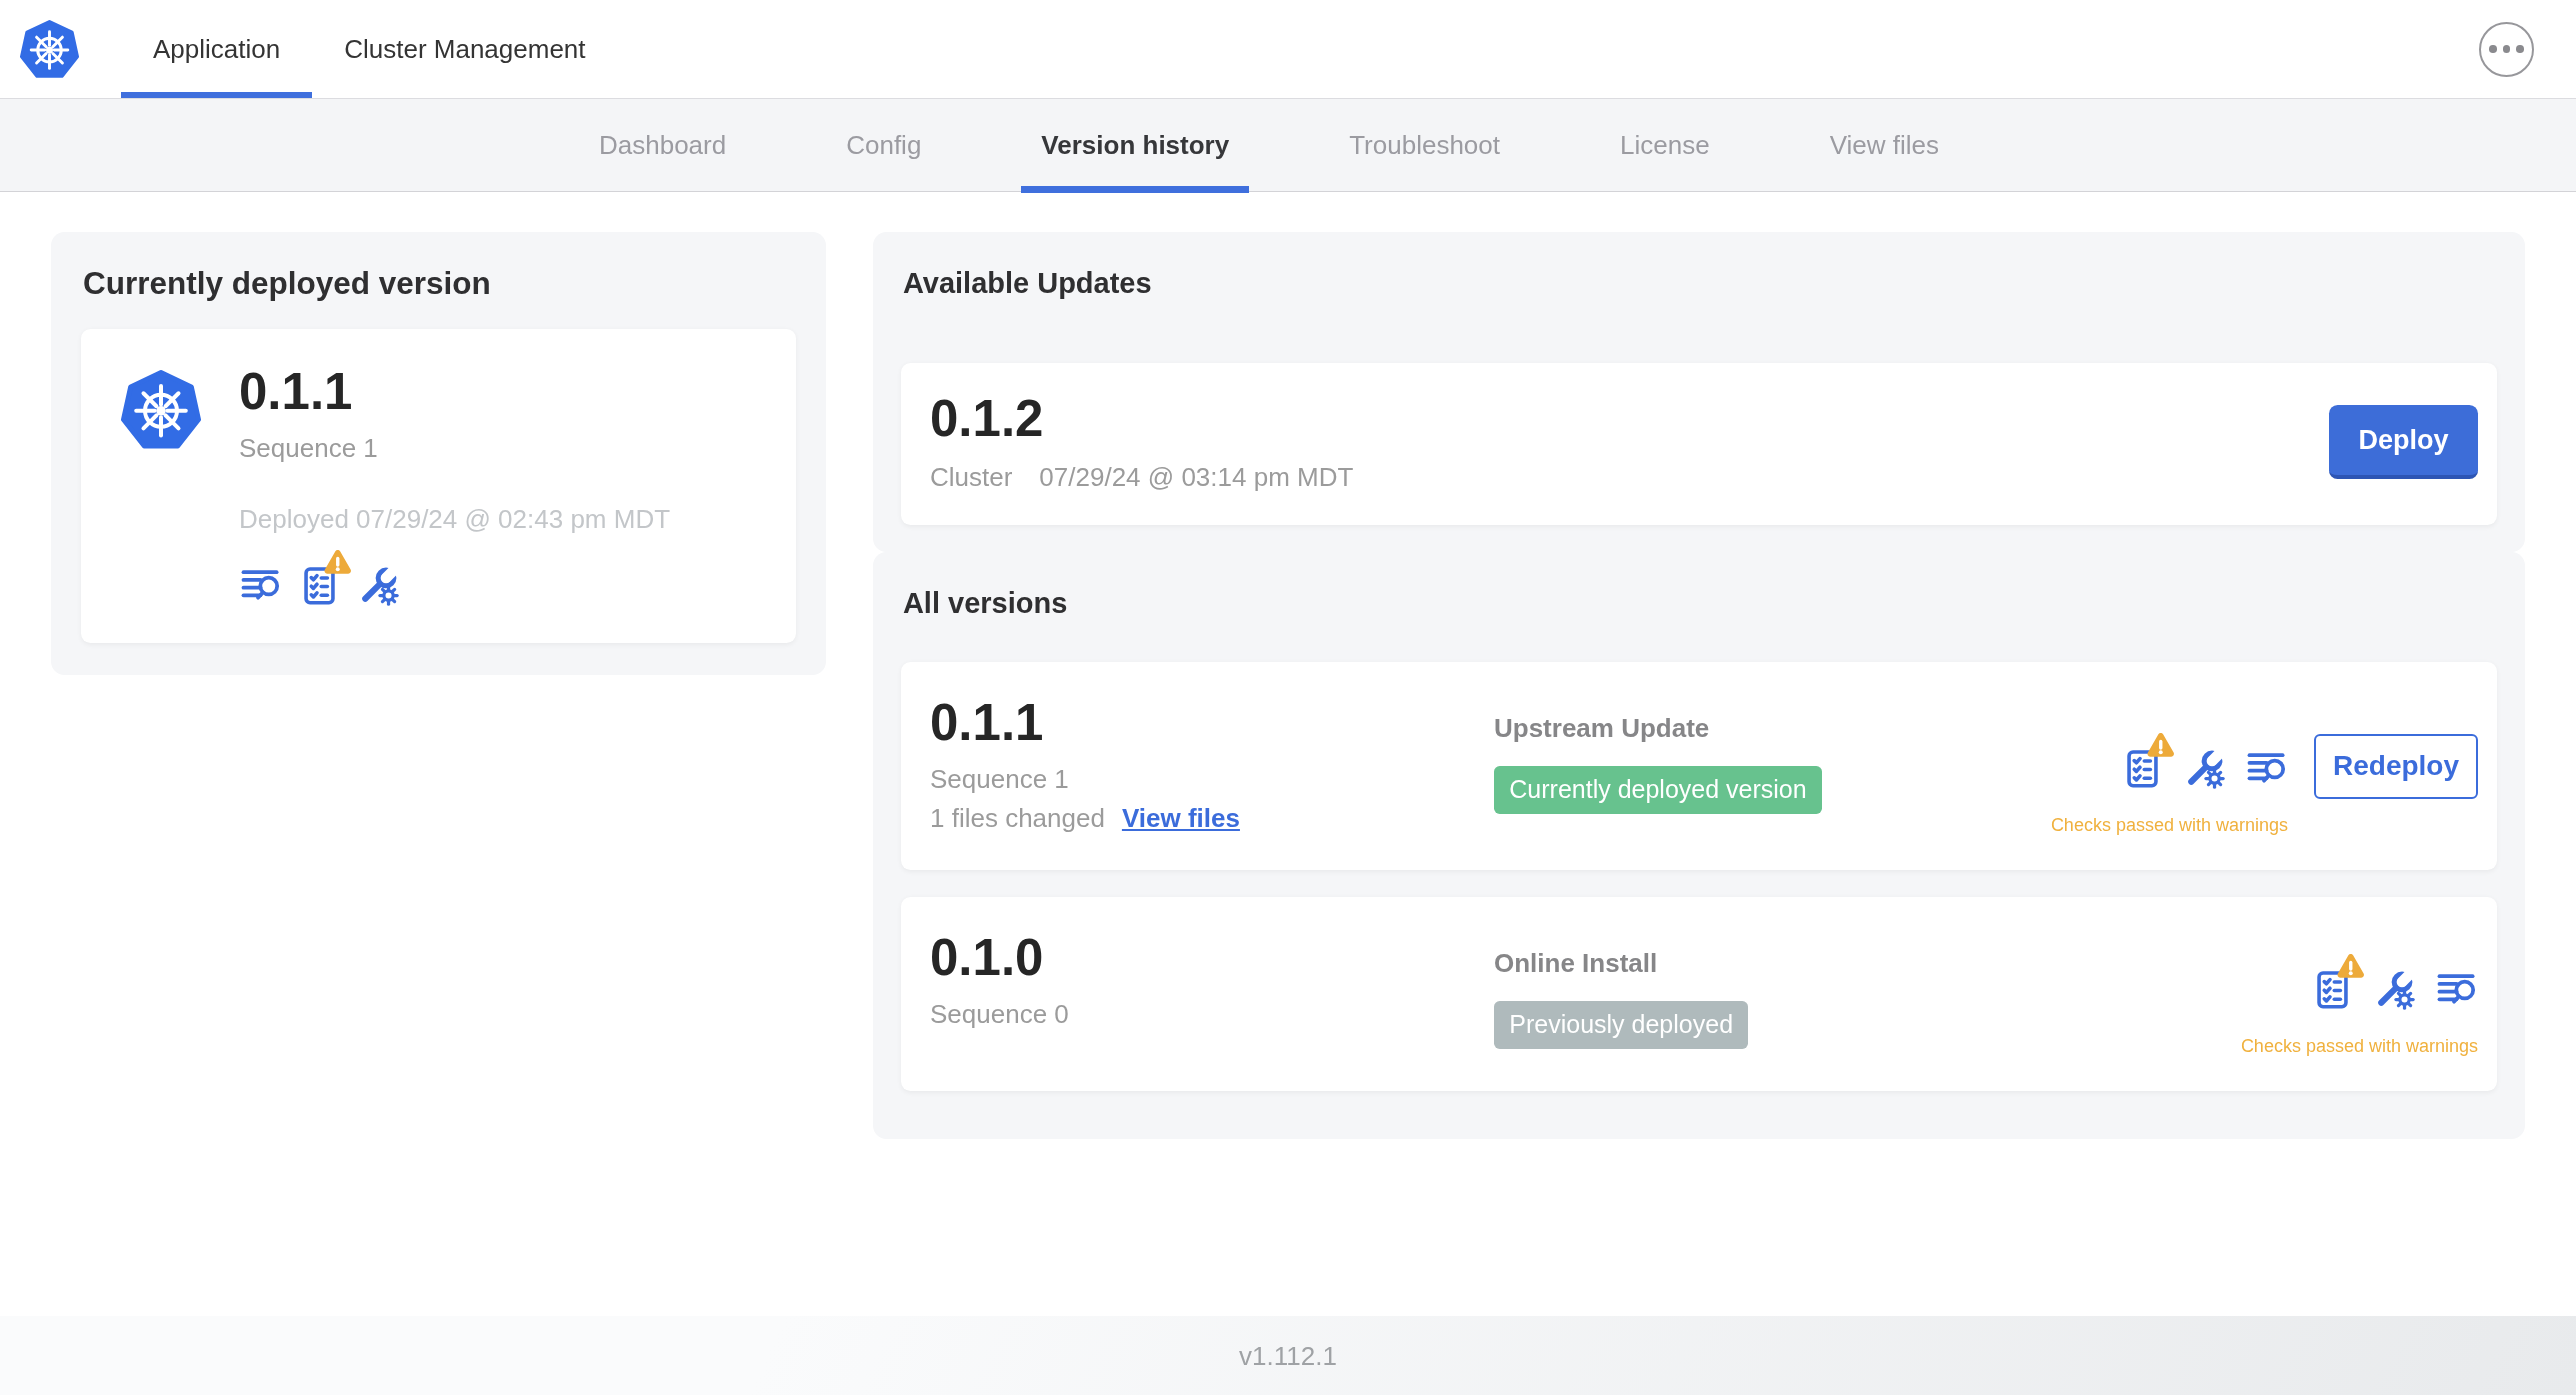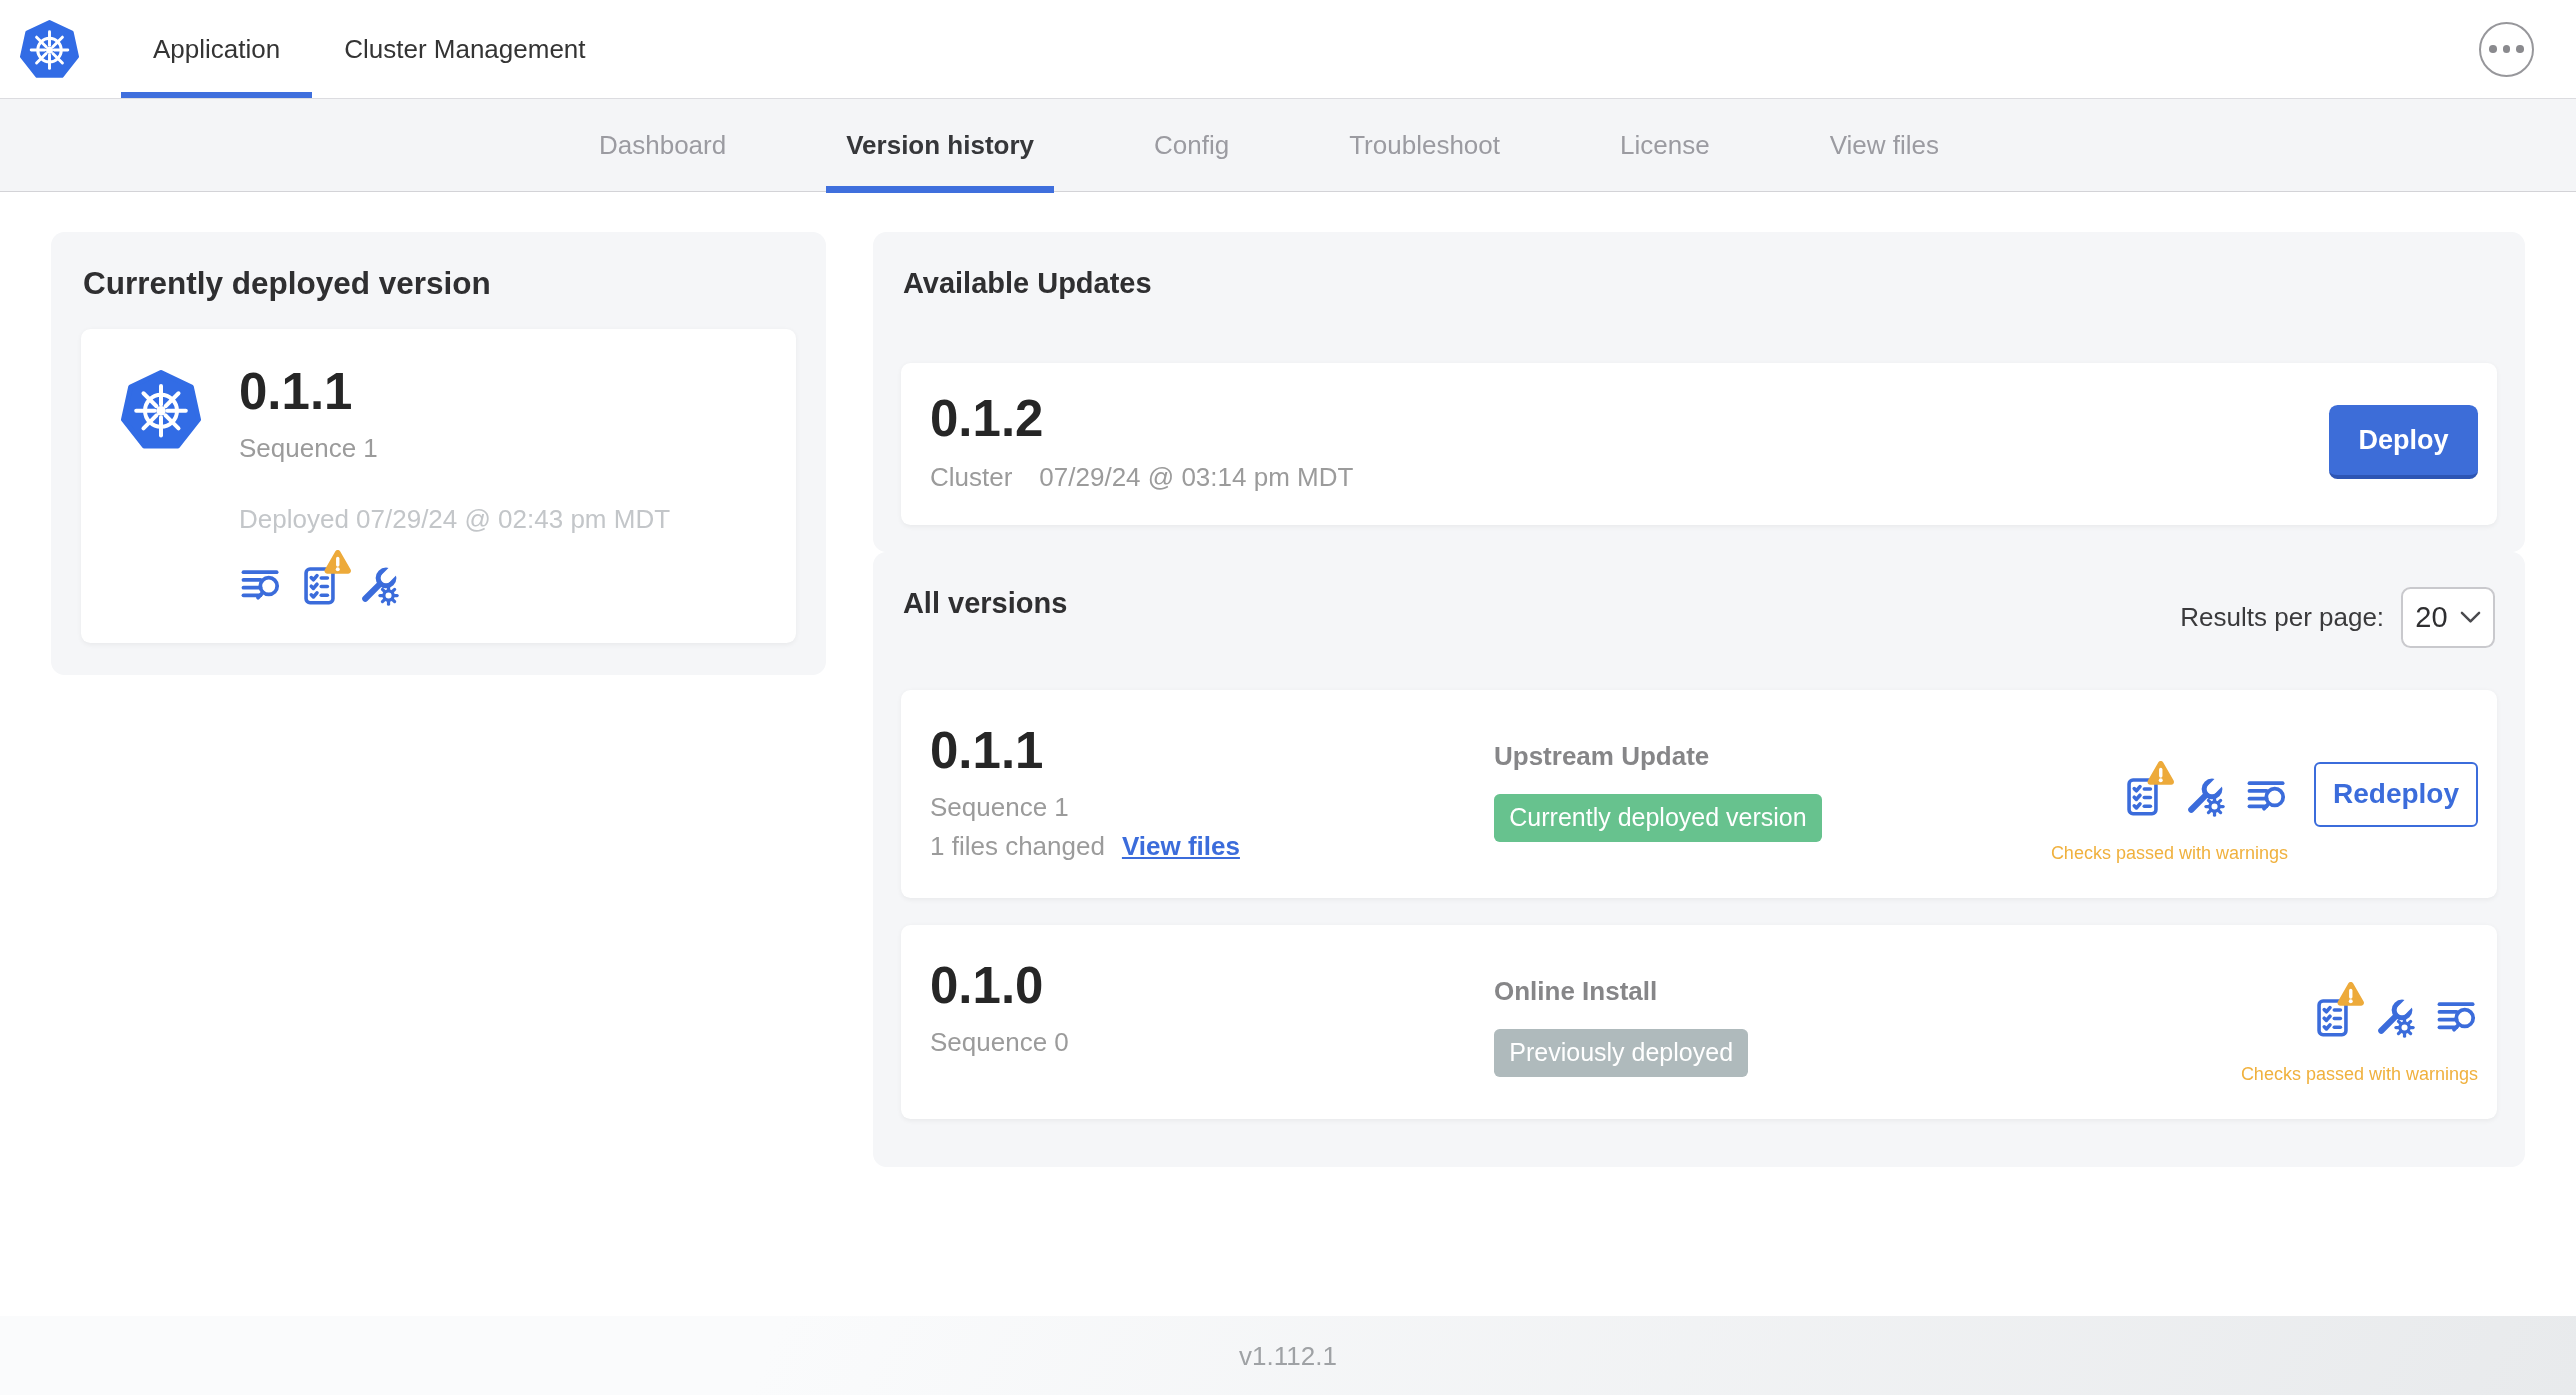--- a/index.html
+++ b/index.html
@@ -157,25 +157,25 @@
     <i></i>
       <i></i>
       <i></i>
   </button>
 </header>
 
 <nav class="subnav">
   <div class="sub-tab">
       <span>Dashboard</span>
     </div>
+  <div class="sub-tab">
+      <span>Config</span>
+    </div>
   <div class="sub-tab active">
       <span>Version history</span>
-    </div>
-  <div class="sub-tab">
-      <span>Config</span>
     </div>
   <div class="sub-tab">
       <span>Troubleshoot</span>
     </div>
   <div class="sub-tab">
       <span>License</span>
     </div>
   <div class="sub-tab">
       <span>View files</span>
     </div>
@@ -270,29 +270,20 @@
             <span>Cluster</span><span class="date">07/29/24 @ 03:14 pm MDT</span>
           </div>
         </div>
         <button class="btn-primary">Deploy</button>
       </div>
     </div>
 
     <div class="card-gray versions-card">
       <div class="av-head">
         <h3>All versions</h3>
-        <div class="rpp">
-          <span class="rpp-label">Results per page:</span>
-          <div class="select">
-            <span>20</span>
-            <svg class="chev" viewBox="0 0 22 13">
-              <path d="M2 2l9 9 9-9" fill="none" stroke="#4a4a4e" stroke-width="2.6" stroke-linecap="round" stroke-linejoin="round"></path>
-            </svg>
-          </div>
-        </div>
       </div>
 
       <div class="card-white version-row row-1">
         <div class="vr-left">
           <div class="ver-num">0.1.1</div>
           <div class="seq">Sequence 1</div>
           <div class="files-row">
             <span class="files-label">1 files changed</span>
             <a class="view-diff">View files</a>
           </div>

